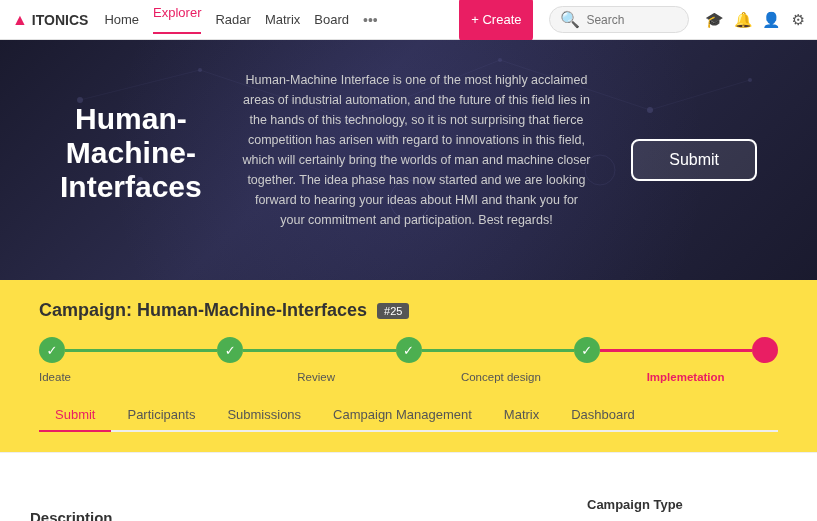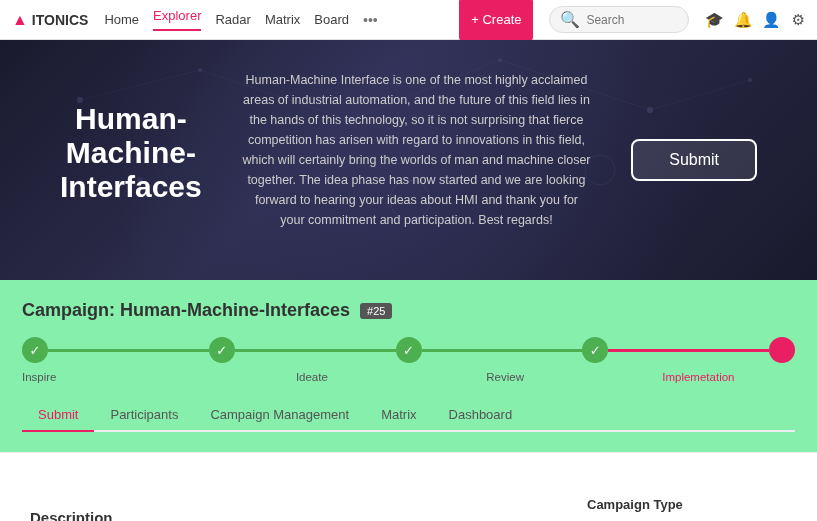--- a/index.html
+++ b/index.html
@@ -7,21 +7,21 @@
 
     
     .navbar {
       display: flex; align-items: center; height: 40px; background: #fff;
       border-bottom: 1px solid #e0e0e0; padding: 0 12px; gap: 16px;
     }
     .nav-logo { font-weight: 700; font-size: 14px; color: #333; display: flex; align-items: center; gap: 4px; }
     .nav-logo .logo-icon { color: #e91e63; font-size: 16px; }
     .nav-links { display: flex; gap: 14px; align-items: center; }
     .nav-link { font-size: 13px; color: #404040; text-decoration: none; cursor: pointer; }
-    .nav-link.active { color: #e91e63; border-bottom: 2px solid #e91e63; padding-bottom: 6px; font-weight: 500; }
+    .nav-link.active { color: #e91e63; border-bottom: 2px solid #e91e63; padding-bottom: 12px; font-weight: 500; }
     .nav-more { font-size: 14px; color: #777; cursor: pointer; }
     .nav-spacer { flex: 1; }
     .nav-create-btn {
       background: #e91e63; color: #fff; border: none; border-radius: 4px;
       padding: 14px 12px; font-size: 13px; cursor: pointer; display: flex; align-items: center; gap: 4px;
     }
     .nav-search {
       display: flex; align-items: center; background: #f5f5f5; border: 1px solid #ddd;
       border-radius: 16px; padding: 3px 10px; gap: 6px; width: 140px;
     }
@@ -47,42 +47,42 @@
       border: 2px solid #fff; background: rgba(255,255,255,0.1); color: #fff;
       padding: 10px 36px; font-size: 16px; cursor: pointer; border-radius: 8px;
       position: relative; z-index: 1;
     }
     
     .hero-dots {
       position: absolute; inset: 0; pointer-events: none; z-index: 0; overflow: hidden;
     }
 
     
-    .campaign-section { background: #86efac; padding: 20px 22px; border-bottom: 1px solid #eee; }
+    .campaign-section { background: #fde047; padding: 20px 39px; border-bottom: 1px solid #eee; }
     .campaign-header { display: flex; align-items: center; gap: 10px; margin-bottom: 16px; }
     .campaign-title { font-size: 18px; font-weight: 600; color: #333; }
     .campaign-badge {
       background: #555; color: #fff; font-size: 11px; padding: 2px 7px; border-radius: 3px;
     }
 
     
     .progress-bar-wrap { display: flex; align-items: center; margin-bottom: 8px; position: relative; }
     .step-connector {
       flex: 1; height: 3px; background: #4caf50;
     }
     .step-connector.pink { background: #e91e63; }
     .step-dot {
       width: 26px; height: 26px; border-radius: 50%; display: flex; align-items: center; justify-content: center;
       font-size: 13px; color: #fff; flex-shrink: 0;
     }
     .step-dot.green { background: #4caf50; }
     .step-dot.pink { background: #e91e63; }
     .step-labels { display: flex; justify-content: space-between; margin-bottom: 16px; }
     .step-label { font-size: 11.5px; color: #555; text-align: center; flex: 1; }
-    .step-label:last-child { color: #e91e63; font-weight: 400; }
+    .step-label:last-child { color: #e91e63; font-weight: 700; }
     .step-label:first-child { text-align: left; }
 
     
     .tabs { display: flex; gap: 0; border-bottom: 2px solid #eee; }
     .tab {
       padding: 8px 16px; font-size: 13px; cursor: pointer; color: #555;
       border-bottom: 2px solid transparent; margin-bottom: -2px;
     }
     .tab.active { color: #e91e63; border-bottom: 2px solid #e91e63; font-weight: 500; }
 
@@ -164,29 +164,30 @@
     <div class="step-connector"></div>
     <div class="step-dot green">✓</div>
     <div class="step-connector"></div>
     <div class="step-dot green">✓</div>
     <div class="step-connector"></div>
     <div class="step-dot green">✓</div>
     <div class="step-connector pink"></div>
     <div class="step-dot pink"></div>
   </div>
   <div class="step-labels">
-    <span class="step-label">Inspire</span>
     <span class="step-label">Ideate</span>
     <span class="step-label">Review</span>
+    <span class="step-label">Concept design</span>
     <span class="step-label">Implemetation</span>
   </div>
 
   <div class="tabs">
     <div class="tab active">Submit</div>
     <div class="tab">Participants</div>
+    <div class="tab">Submissions</div>
     <div class="tab">Campaign Management</div>
     <div class="tab">Matrix</div>
     <div class="tab">Dashboard</div>
   </div>
 </div>
 
 <div class="main-content">
   <div class="main-left">
     <div class="section-heading">Description</div>
 

